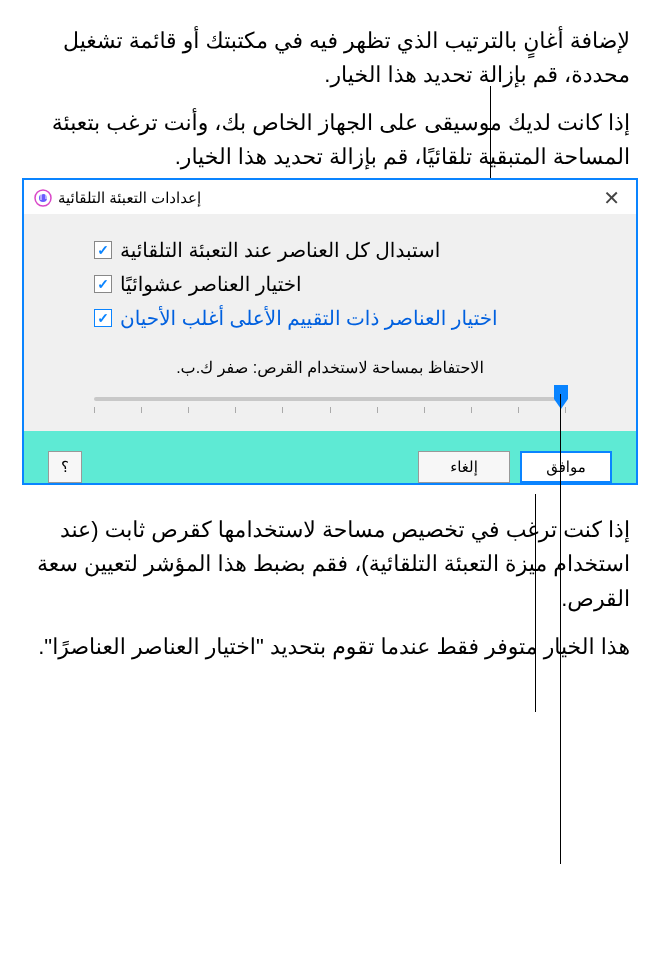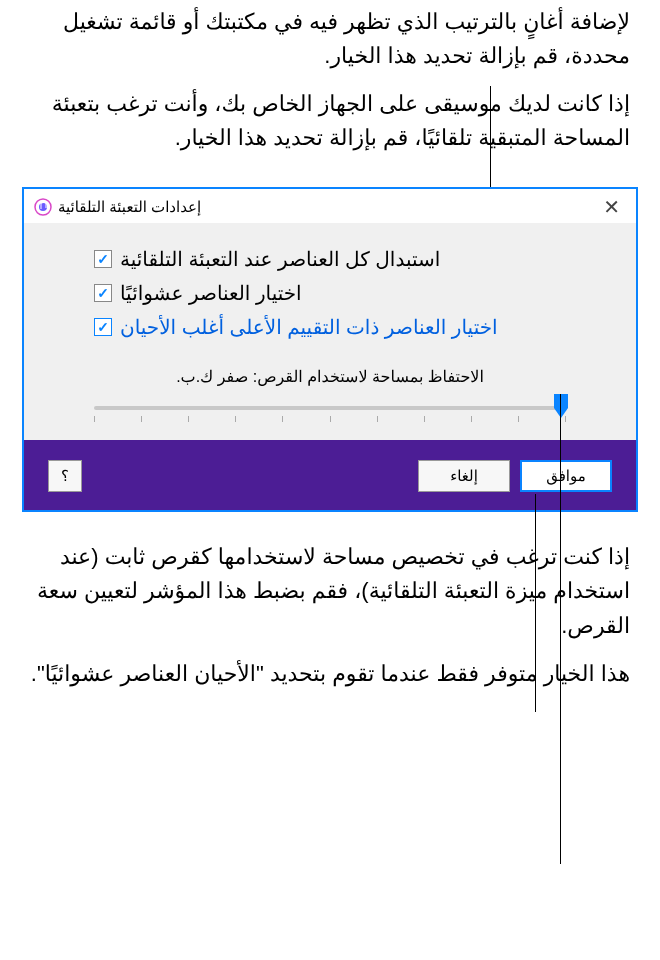--- a/index.html
+++ b/index.html
@@ -12,28 +12,27 @@
   position: relative;
   overflow: hidden;
 }
 .annotation {
   font-size: 22px;
   line-height: 1.55;
   color: #000;
   text-align: right;
   padding: 0 30px;
 }
-.annotation-top1 { margin-top: 5px; }
+.annotation-top1 { margin-top: 24px; }
 .annotation-top2 { margin-top: 14px; }
 .dialog {
-  margin: 32px 22px 0 22px;
+  margin: 4px 22px 0 22px;
   border: 2px solid #0a84ff;
-  background: #4c1d95;
+  background: #5eead4;
   position: relative;
-  padding-bottom: 18px;
 }
 .titlebar {
   display: flex;
   flex-direction: row-reverse;
   align-items: center;
   justify-content: space-between;
   padding: 6px 10px 4px 10px;
   background: #fff;
 }
 .title-wrap {
@@ -246,13 +245,13 @@
       <button class="btn">إلغاء</button>
     </div>
     <button class="btn help">؟</button>
   </div>
 </div>
 
 <div class="callout-line" style="left:535px; top:494px; width:1px; height:218px;"></div>
 <div class="callout-line" style="left:560px; top:394px; width:1px; height:470px;"></div>
 
 <div class="annotation annotation-bottom1">إذا كنت ترغب في تخصيص مساحة لاستخدامها كقرص ثابت (عند استخدام ميزة التعبئة التلقائية)، فقم بضبط هذا المؤشر لتعيين سعة القرص.</div>
-<div class="annotation annotation-bottom2">هذا الخيار متوفر فقط عندما تقوم بتحديد "الأحيان العناصر عشوائيًا".</div>
+<div class="annotation annotation-bottom2">هذا الخيار متوفر فقط عندما تقوم بتحديد "اختيار العناصر العناصرًا".</div>
 
 </body></html>

